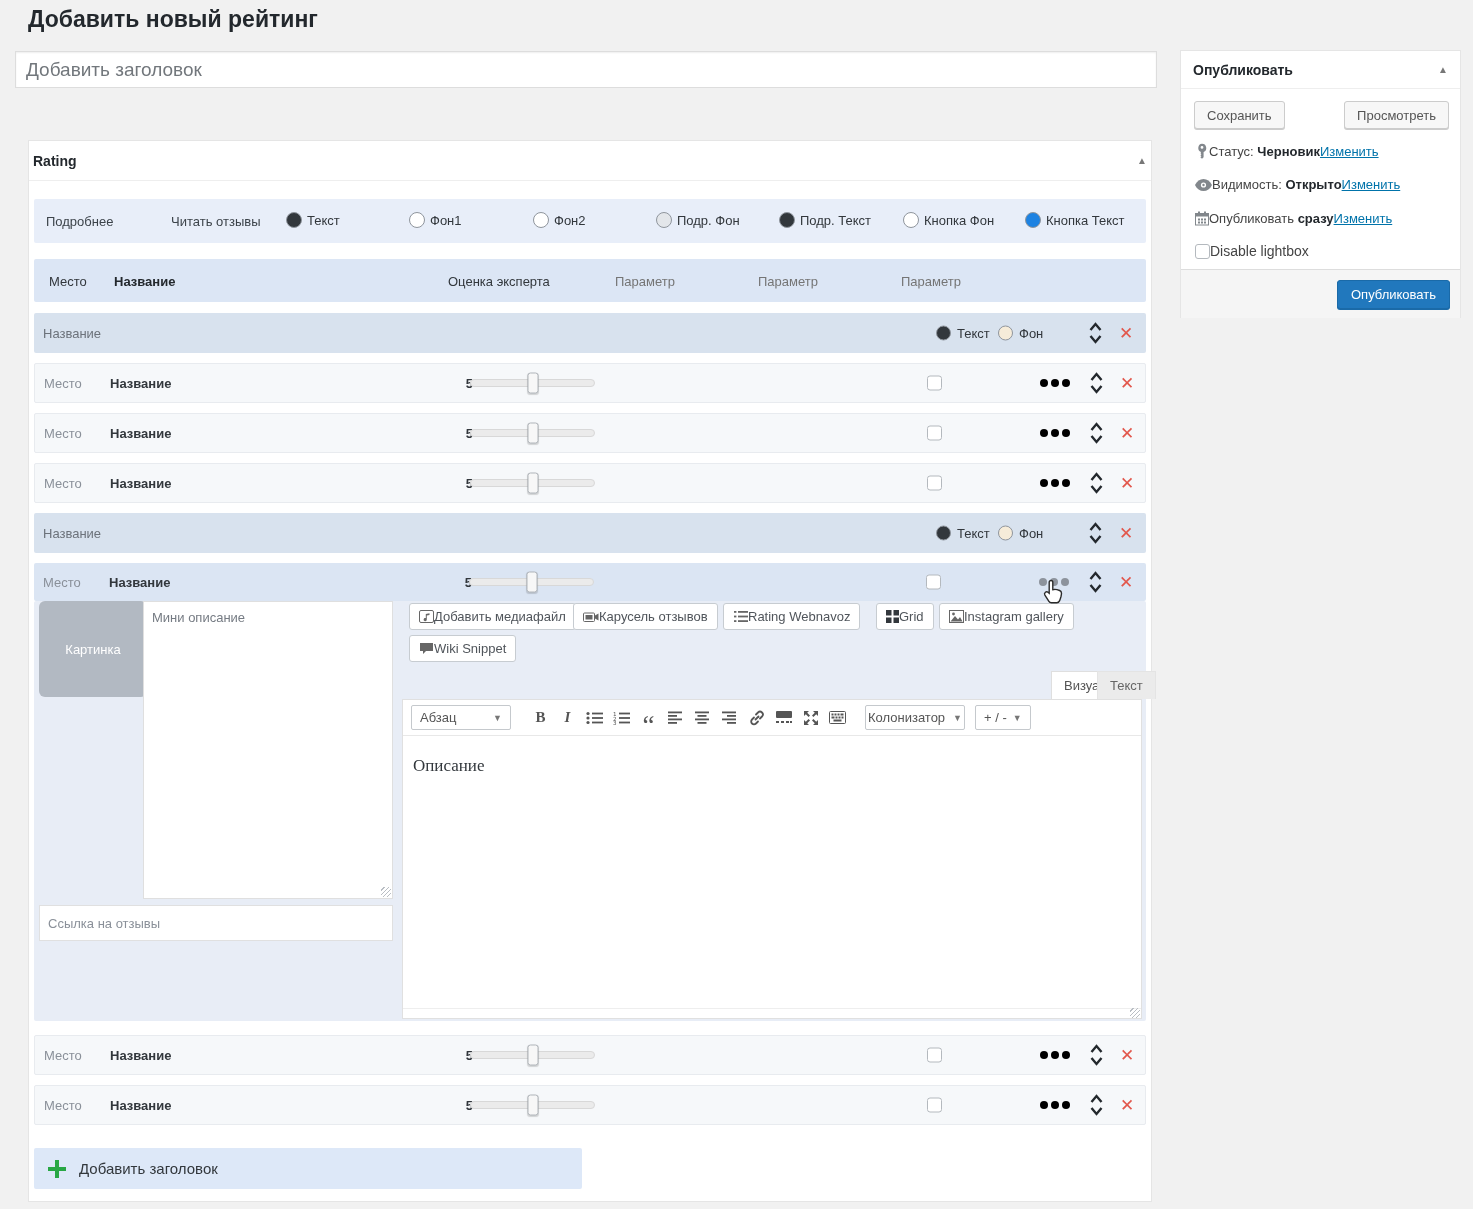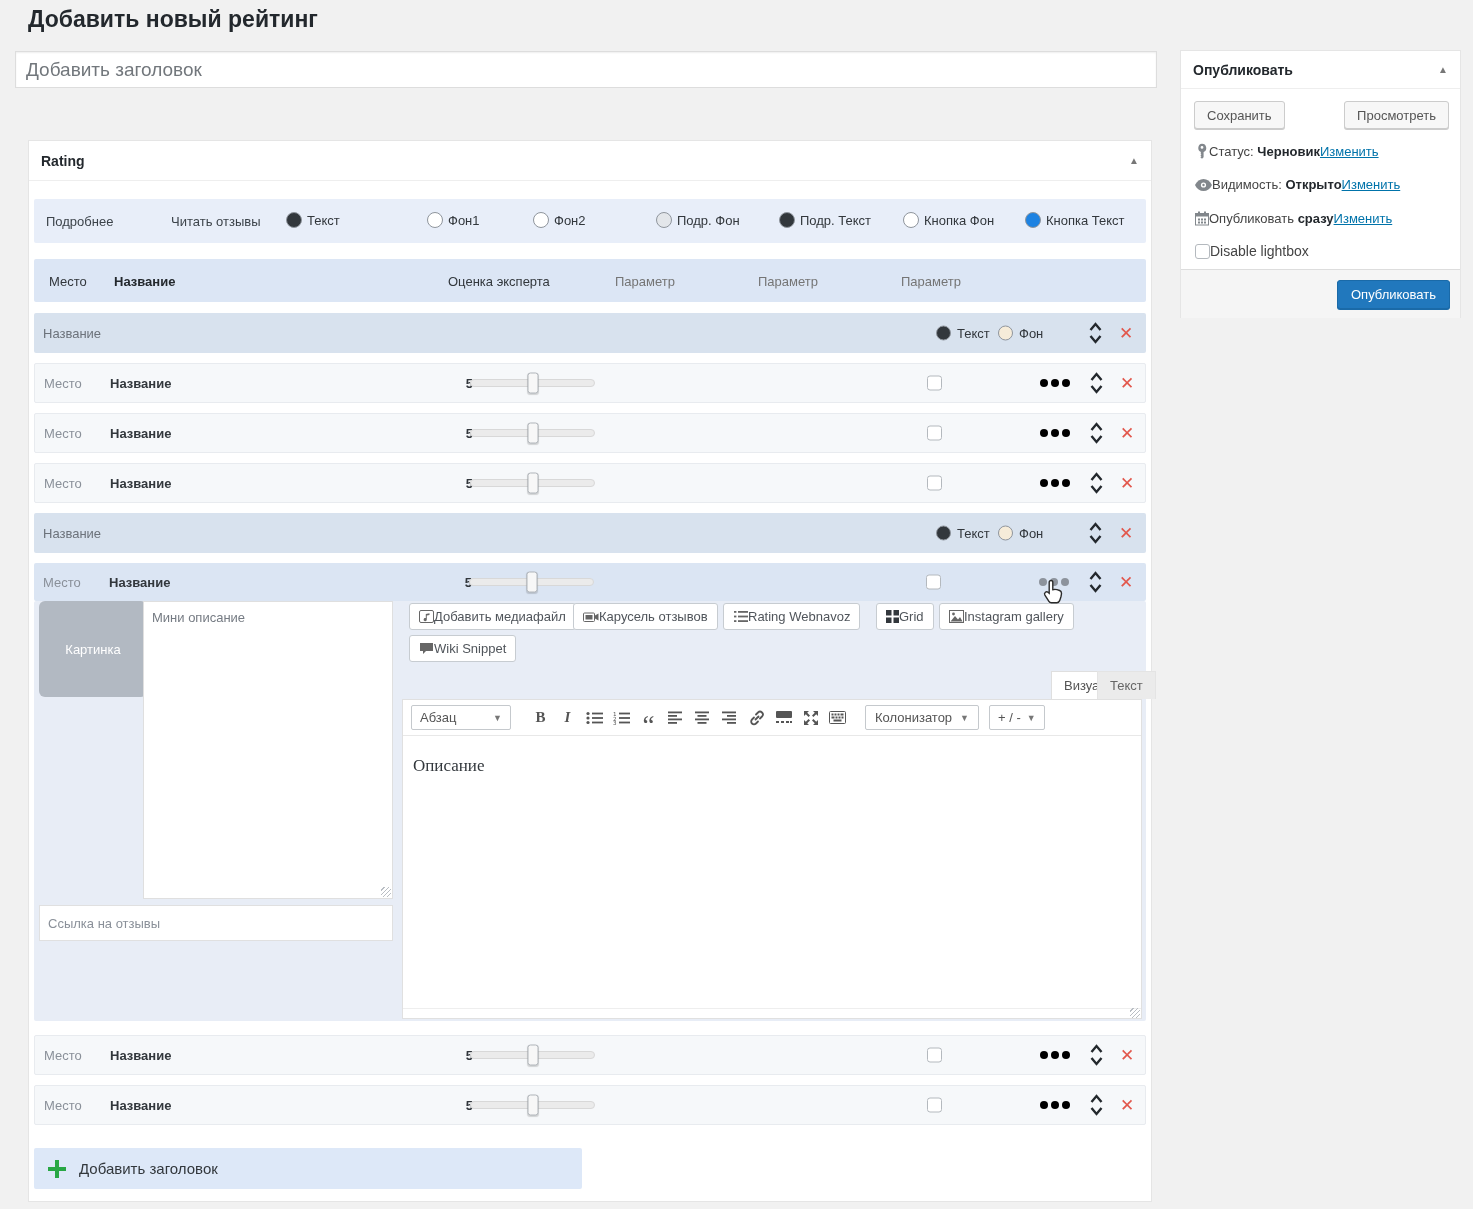--- a/index.html
+++ b/index.html
@@ -14,21 +14,21 @@
   .page-title { position:absolute; left:28px; top:6px; margin:0; font-size:23px; font-weight:600; color:#23282d; }
   .title-input {
     position:absolute; left:15px; top:51px; width:1142px; height:37px;
     border:1px solid #ddd; background:#fff; box-shadow:inset 0 1px 2px rgba(0,0,0,.07);
     font-size:19px; padding:3px 10px; color:#32373c; font-family:inherit;
   }
   .title-input::placeholder { color:#72777c; }
 
   
   .metabox { position:absolute; left:28px; top:140px; width:1124px; height:1062px; background:#fff; border:1px solid #e5e5e5; }
-  .mb-header { height:40px; border-bottom:1px solid #eee; display:flex; align-items:center; justify-content:space-between; padding:0 12px; }
+  .mb-header { height:40px; border-bottom:1px solid #eee; display:flex; align-items:center; justify-content:space-between; padding:0 4px; }
   .mb-title { font-size:14px; font-weight:700; color:#23282d; }
   .tri { color:#777; font-size:10px; cursor:pointer; }
 
   .bar { position:absolute; left:5px; width:1112px; border-radius:2px; }
   .cell { position:absolute; top:50%; transform:translateY(-50%); }
 
   .options-bar { top:58px; height:44px; background:#e8eef9; }
   .opt-label { font-size:13px; color:#3c434a; }
   .swatch-group { position:absolute; top:0; height:42px; display:flex; align-items:center; gap:5px; font-size:13px; color:#32373c; cursor:pointer; }
   .swatch { width:16px; height:16px; border-radius:50%; border:1px solid #8f959d; }
@@ -92,21 +92,21 @@
   .tab-text { left:697px; background:#ebebeb; border:1px solid #e4e4e4; border-bottom:none; color:#666; }
 
   .editor { position:absolute; left:2px; top:98px; width:740px; height:320px; background:#fff; border:1px solid #e0e0e0; }
   .etoolbar { height:36px; border-bottom:1px solid #e8e8e8; display:flex; align-items:center; padding:0 8px; }
   .pselect { width:100px; height:25px; border:1px solid #c5c9cd; border-radius:2px; background:#fff; font-size:13px; color:#555; display:flex; align-items:center; justify-content:space-between; padding:0 8px; margin-right:16px; cursor:pointer; }
   .caret { font-size:9px; color:#777; }
   .ebtn { width:27px; height:26px; display:flex; align-items:center; justify-content:center; color:#555; cursor:pointer; border-radius:2px; }
   .bold-g { font-weight:800; font-size:15px; font-family:"Liberation Serif",serif; }
   .ital-g { font-style:italic; font-weight:700; font-size:15px; font-family:"Liberation Serif",serif; }
   .quote-g { font-family:"Liberation Serif",serif; font-size:27px; line-height:0; transform:translateY(7px); }
-  .colbtn { margin-left:14px; height:25px; border:1px solid #c5c9cd; border-radius:2px; background:#fff; font-size:13px; color:#555; display:flex; align-items:center; gap:8px; padding:0 9px; cursor:pointer; }
+  .colbtn { margin-left:14px; height:25px; border:1px solid #c5c9cd; border-radius:2px; background:#fff; font-size:13px; color:#555; display:flex; align-items:center; gap:8px; padding:0 2px; cursor:pointer; }
   .pmbtn { margin-left:10px; height:25px; border:1px solid #c5c9cd; border-radius:2px; background:#fff; font-size:13px; color:#555; display:flex; align-items:center; gap:6px; padding:0 8px; cursor:pointer; }
   .econtent { height:272px; padding:20px 10px; font-family:"Liberation Serif","DejaVu Serif",serif; font-size:17px; color:#32373c; cursor:text; }
   .estatus { height:10px; border-top:1px solid #eee; position:relative; }
 
   
   .add-btn { position:absolute; top:1007px; height:41px; background:#dde8f8; border-radius:2px; display:flex; align-items:center; gap:11px; padding-left:12px; font-size:15px; color:#32373c; cursor:pointer; }
   #add-header-btn { left:5px; width:548px; }
   #add-row-btn { left:572px; width:547px; }
 
   
@@ -134,21 +134,21 @@
     <span class="tri">▲</span>
   </div>
 
   <div class="bar options-bar">
     <span class="cell opt-label" style="left:12px">Подробнее</span>
     <span class="cell opt-label" style="left:137px">Читать отзывы</span>
     <span class="swatch-group" style="left:252px">
       <span class="swatch" style="background: rgb(50, 55, 60);"></span>
       <span>Текст</span>
     </span>
-    <span class="swatch-group" style="left:393px">
+    <span class="swatch-group" style="left:375px">
       <span class="swatch" style="background: rgb(255, 255, 255);"></span>
       <span>Фон1</span>
     </span>
     <span class="swatch-group" style="left:499px">
       <span class="swatch" style="background: rgb(255, 255, 255);"></span>
       <span>Фон2</span>
     </span>
     <span class="swatch-group" style="left:622px">
       <span class="swatch" style="background: rgb(227, 230, 234);"></span>
       <span>Подр. Фон</span>

